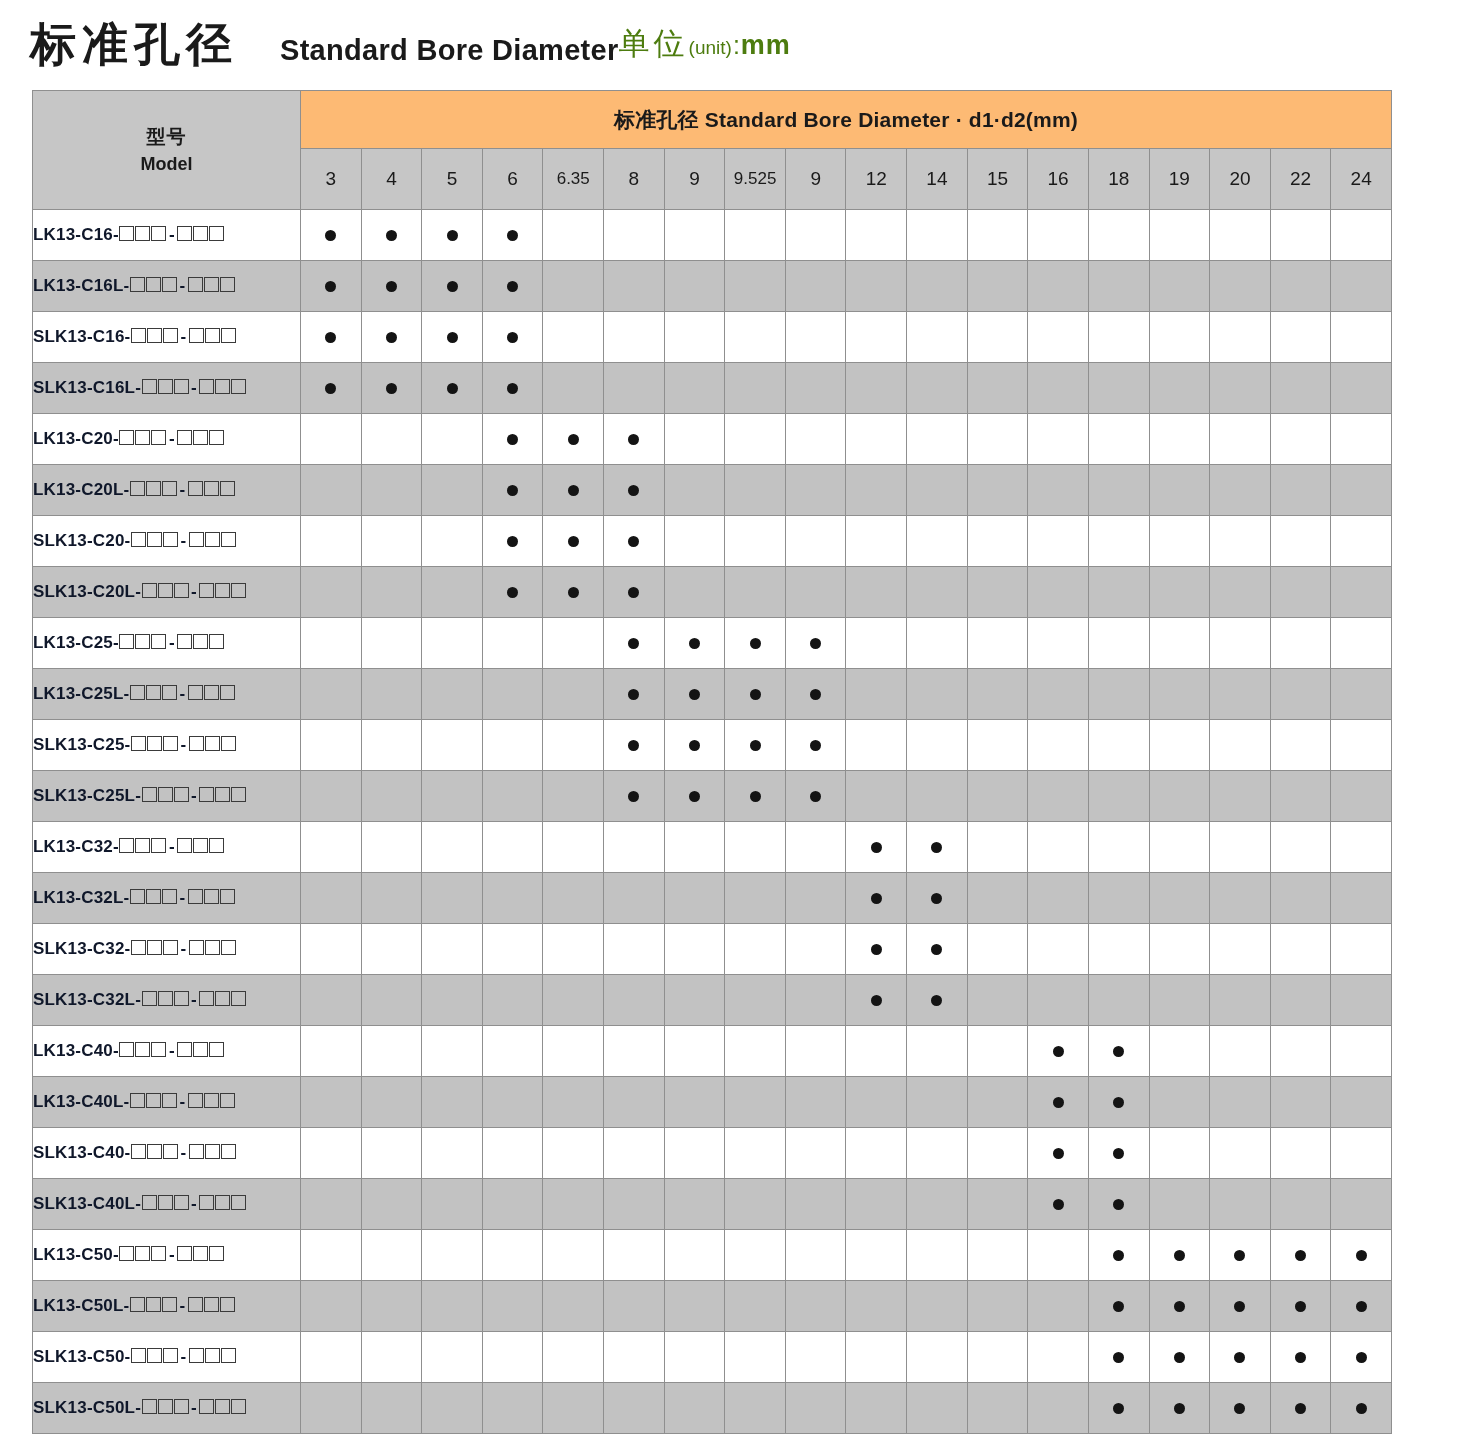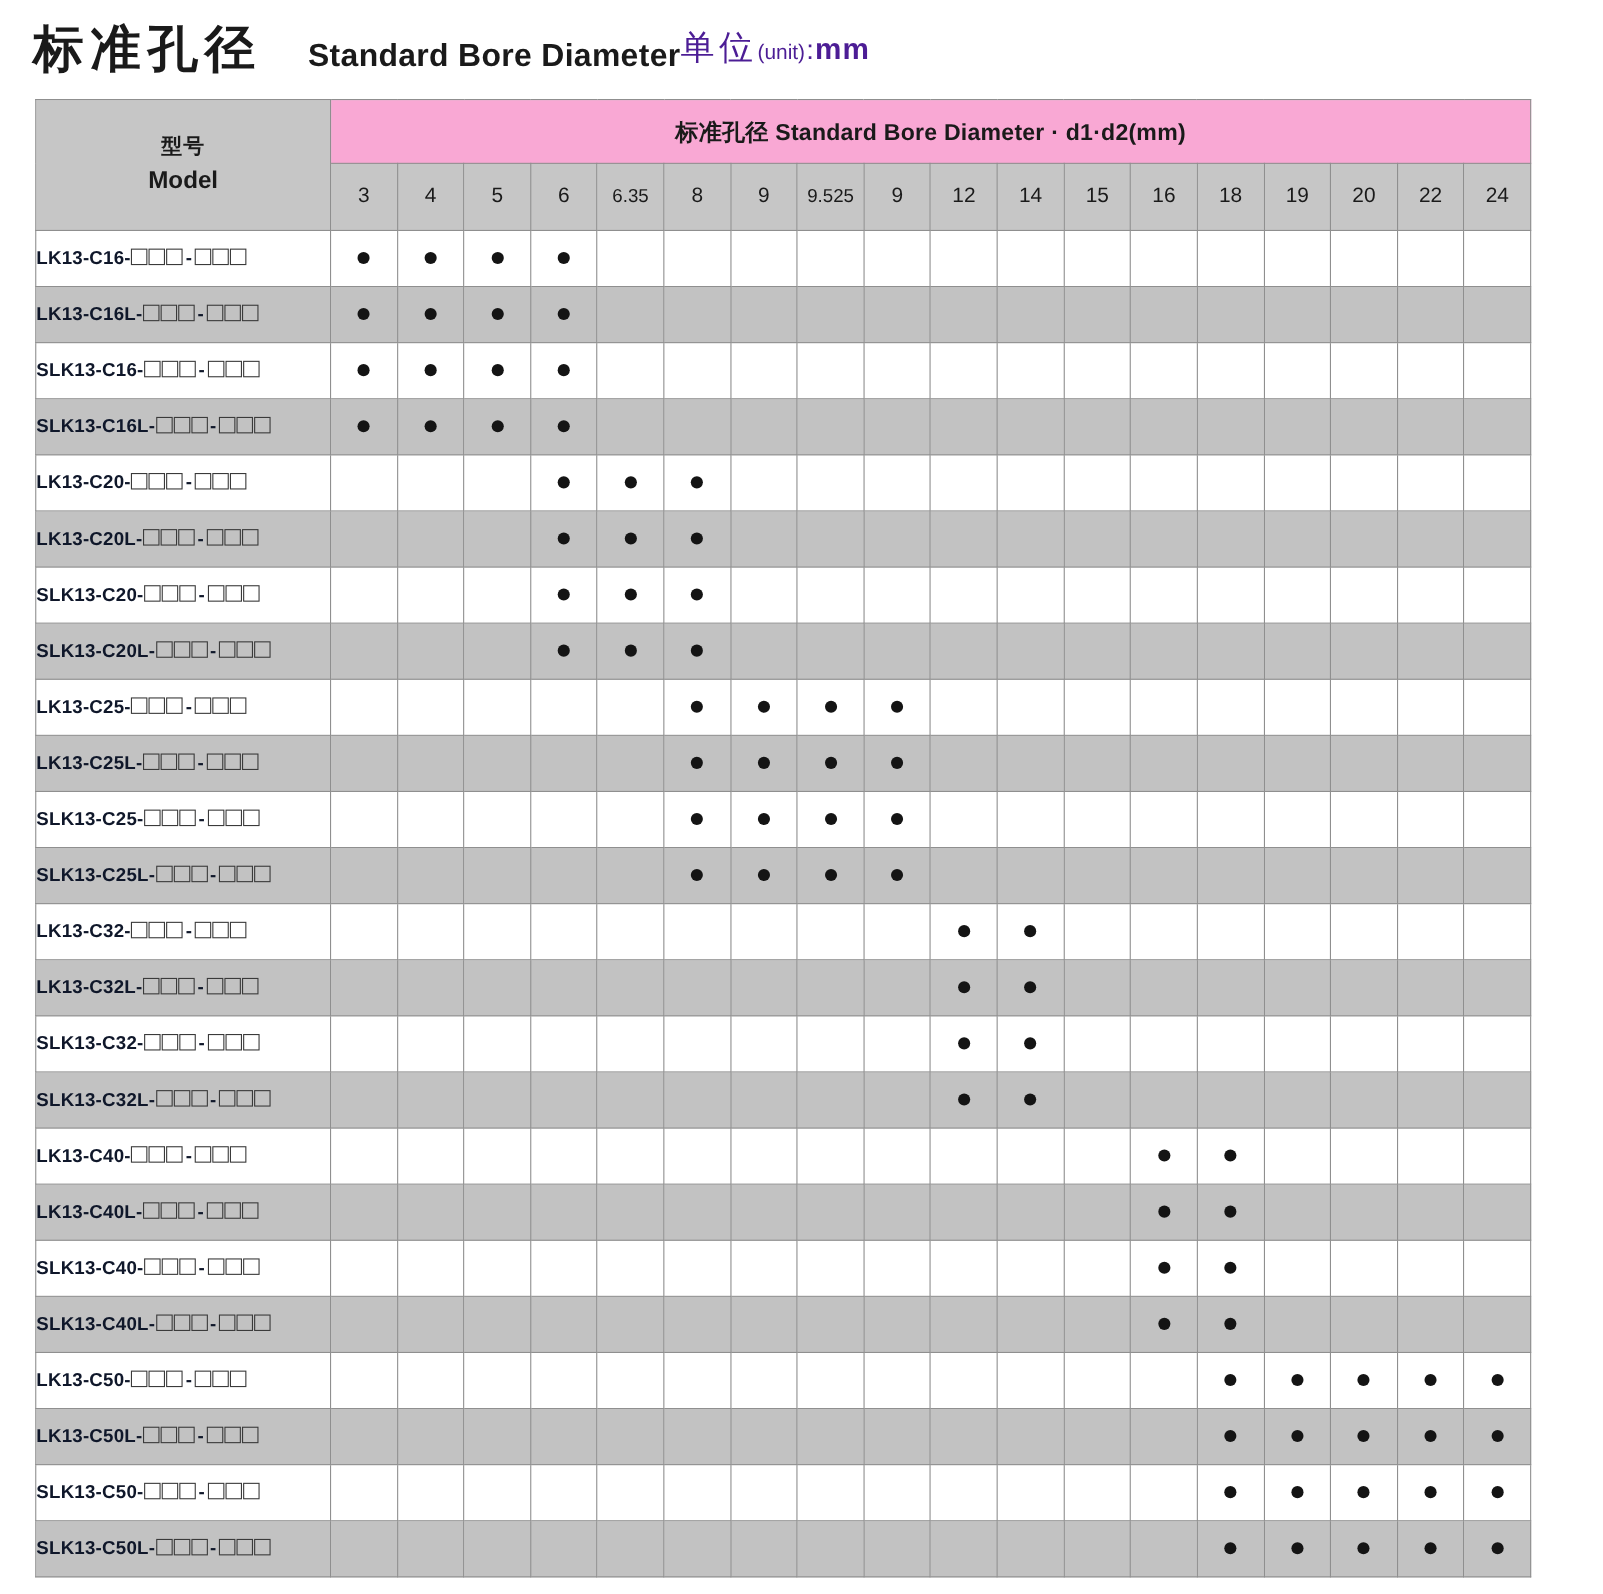--- a/index.html
+++ b/index.html
@@ -39,21 +39,21 @@
     font-size: 29px;
     font-weight: 700;
     letter-spacing: 0.3px;
     color: #1a1a1a;
     line-height: 1;
     margin-left: 32px;
   }
   .unit-wrap {
     display: flex;
     align-items: baseline;
-    color: #4c1d95;
+    color: #4d7c0f;
   }
   .unit-cn {
     font-size: 31px;
     letter-spacing: 4px;
     font-weight: 400;
   }
   .unit-paren {
     font-size: 19px;
     font-weight: 400;
   }
@@ -93,24 +93,24 @@
     background: #c6c6c6;
     text-align: center;
     vertical-align: middle;
     color: #1a1a1a;
     font-weight: 700;
     line-height: 1.45;
     border-top: 1px solid #8f8f8f;
     border-left: 1px solid #8f8f8f;
   }
   th.model-head .cn { font-size: 19px; display: block; letter-spacing: 1px; }
-  th.model-head .en { font-size: 22px; display: block; }
+  th.model-head .en { font-size: 18px; display: block; }
 
   th.span-head {
-    background: #f9a8d4;
+    background: #fdba74;
     height: 58px;
     text-align: center;
     vertical-align: middle;
     font-size: 21px;
     font-weight: 700;
     color: #1a1a1a;
     letter-spacing: 0.2px;
   }
   th.col-head {
     background: #c6c6c6;

